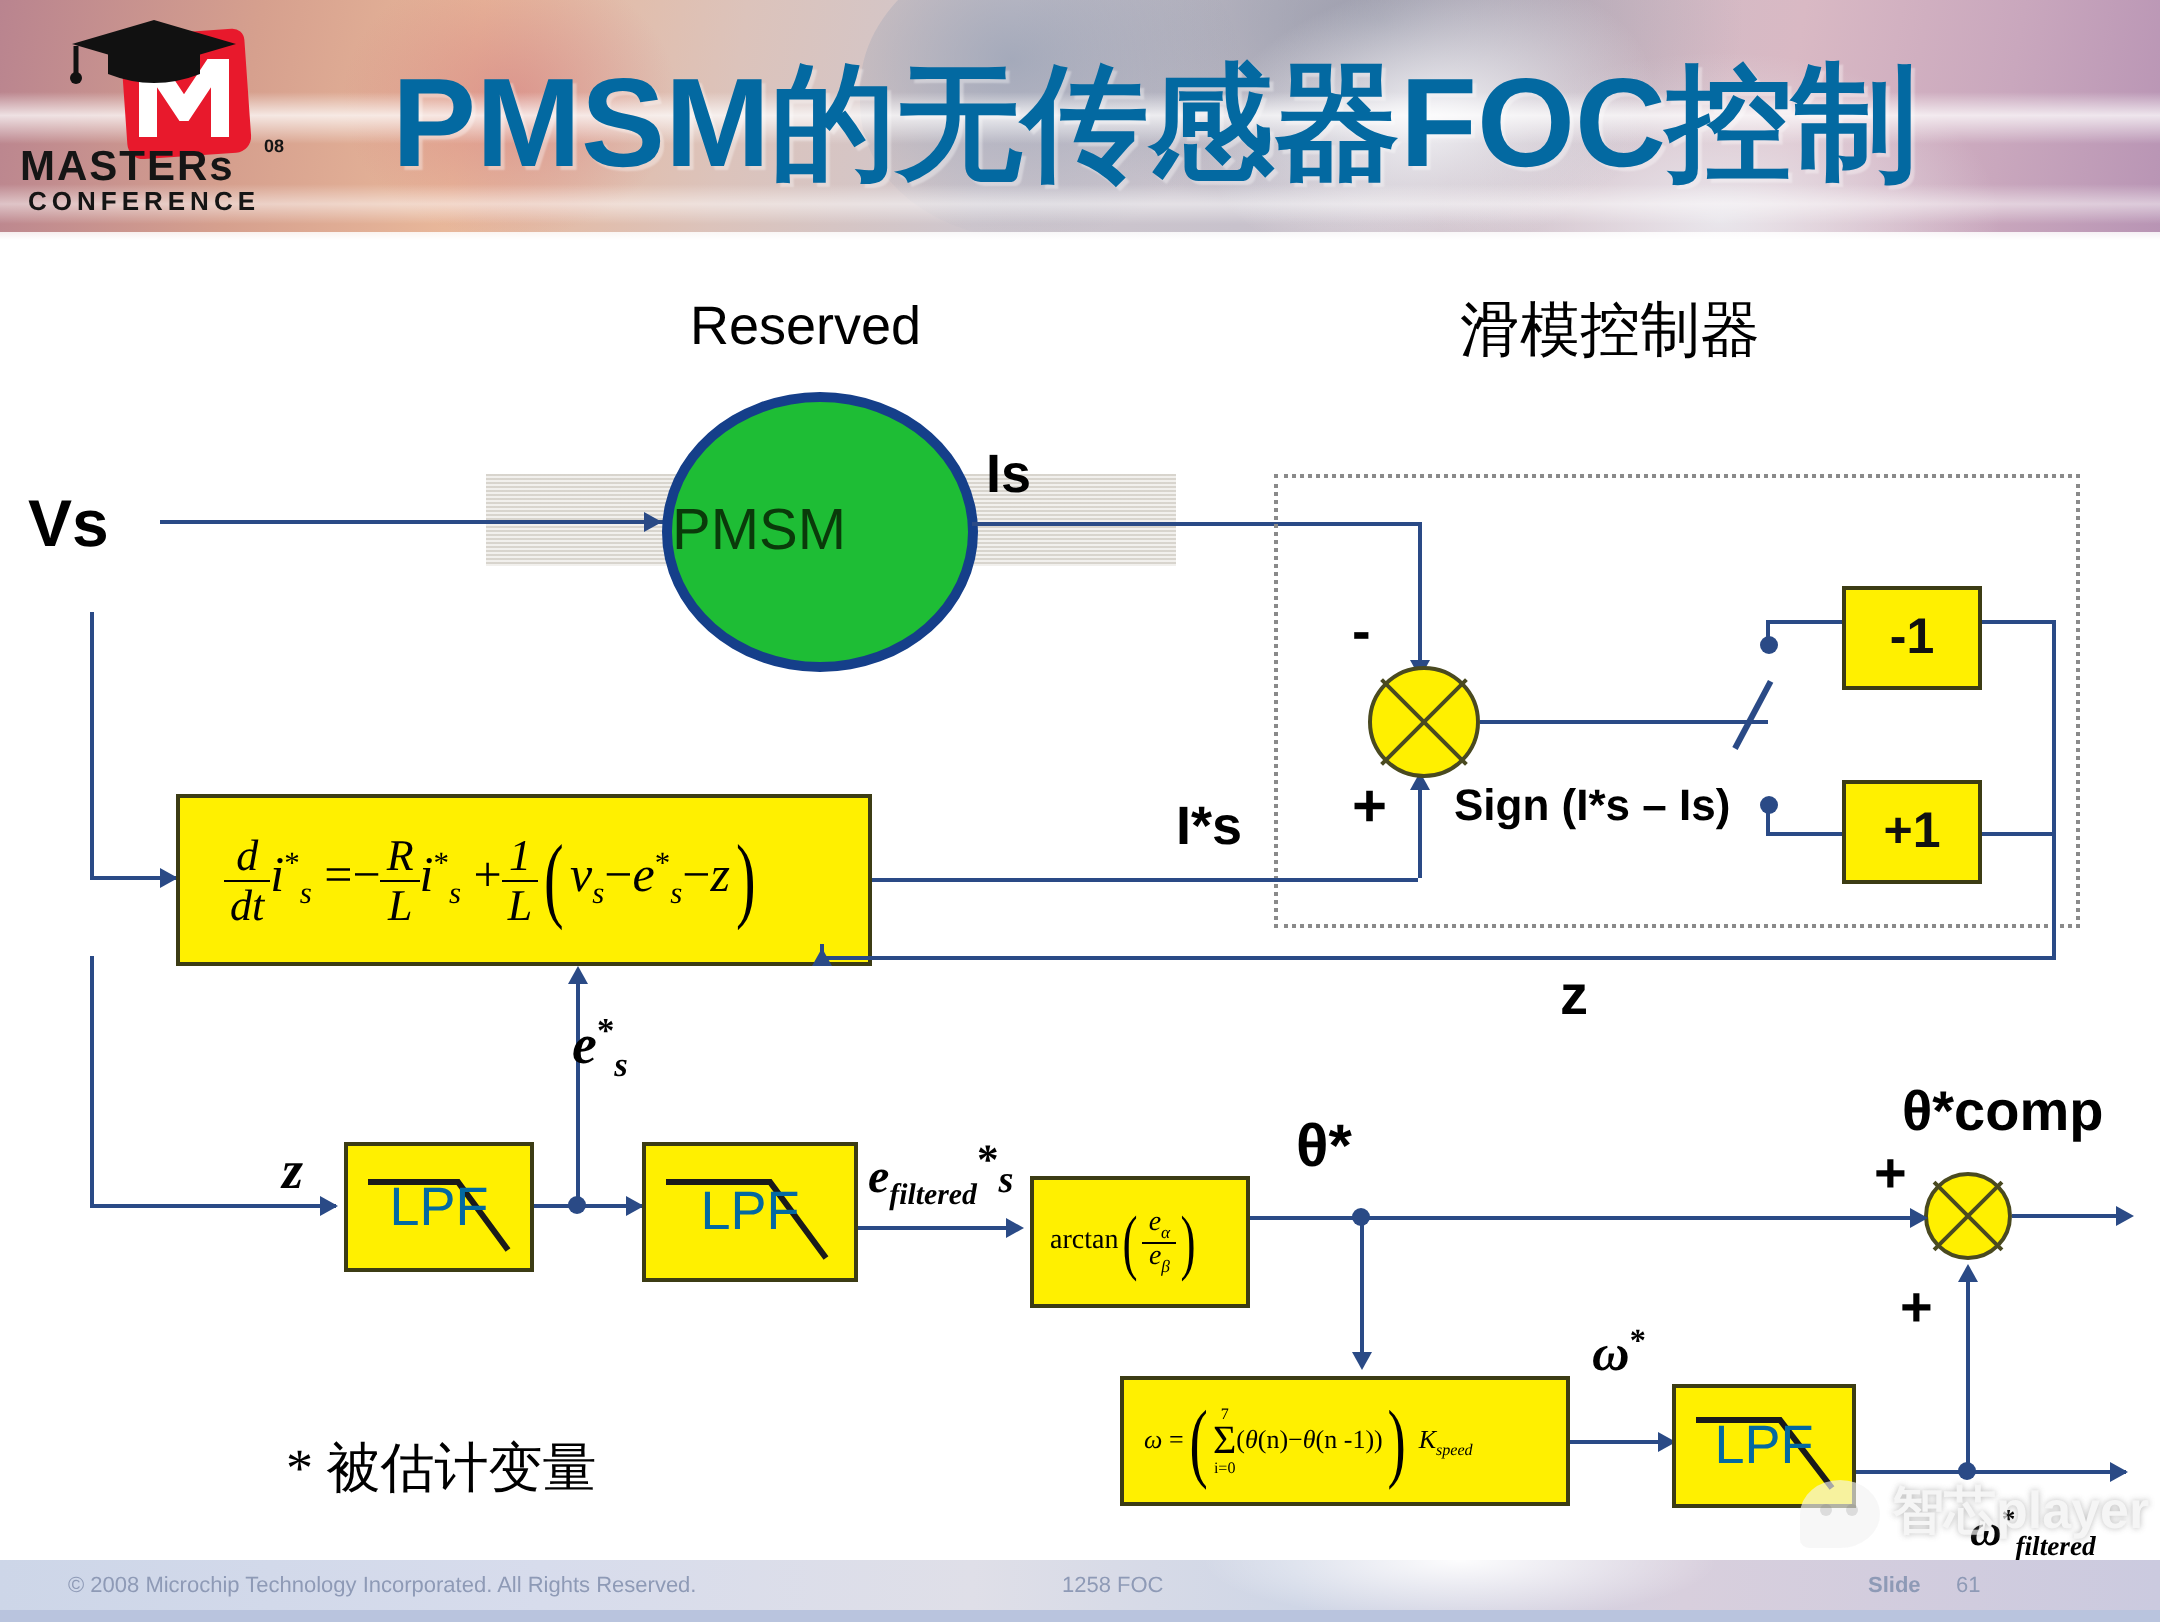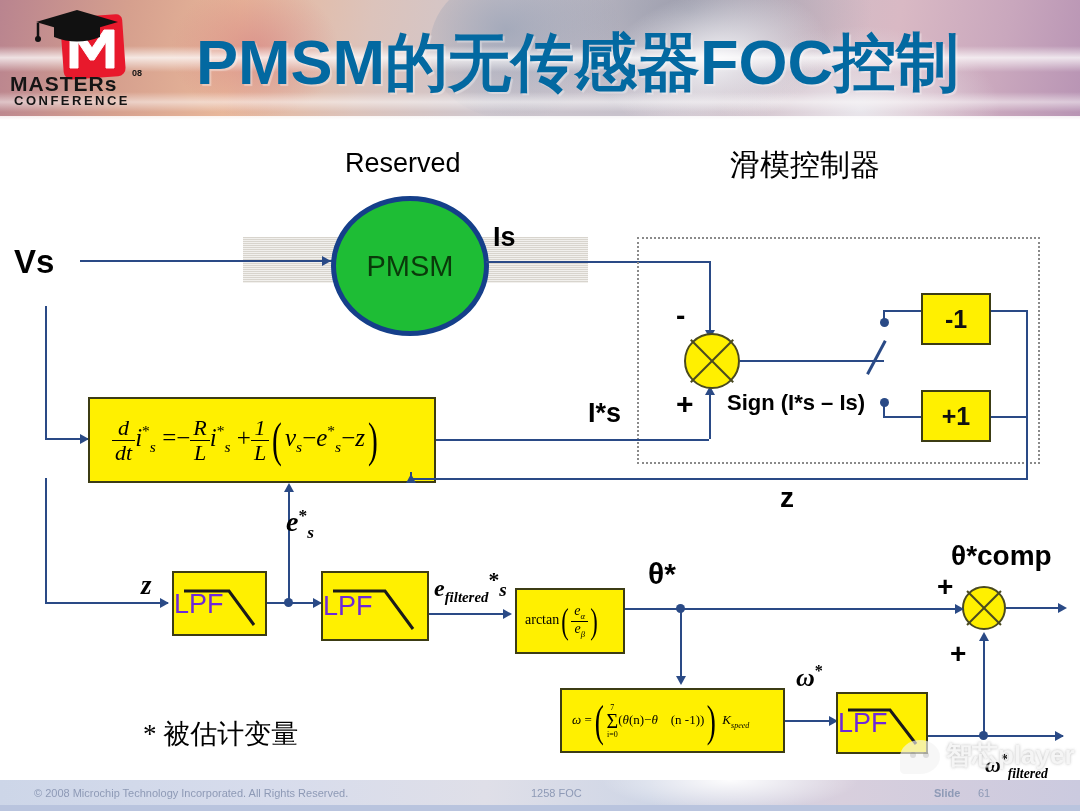--- a/index.html
+++ b/index.html
@@ -60,29 +60,29 @@
   .sum{position:absolute;width:56px;height:56px;border-radius:50%;background:#FFF000;border:2px solid #4a4a20;box-sizing:border-box;}
   .sum.sm{width:44px;height:44px;}
   .sum .x1,.sum .x2{position:absolute;left:50%;top:-4px;width:2px;height:calc(100% + 8px);background:#4a4a20;}
   .sum .x1{transform:translateX(-1px) rotate(45deg);}
   .sum .x2{transform:translateX(-1px) rotate(-45deg);}
 
   .dashbox{position:absolute;border:2px dotted #8a8a8a;box-sizing:border-box;}
 
   .greenC{position:absolute;border-radius:50%;background:#1ebd35;border:5px solid #153f8a;box-sizing:border-box;}
   .greenC span{position:absolute;left:0;right:0;top:50%;transform:translateY(-50%);
-    text-align:center;font-size:29px;color:#0a3a0a;font-weight:500;}
+    font-size:29px;color:#0a3a0a;font-weight:500;}
 
   .hbar{position:absolute;background:rgba(205,200,190,.55);
     background-image:repeating-linear-gradient(0deg,rgba(255,255,255,.5) 0 1px,rgba(180,175,165,.25) 1px 2px);}
 
   
   .lpf{position:absolute;}
-  .lpf .txt{position:absolute;left:0;right:0;top:50%;transform:translateY(-50%);text-align:left;
-    font-size:27px;color:#6d28d9;font-family:"Liberation Sans",sans-serif;}
+  .lpf .txt{position:absolute;left:0;right:0;top:50%;transform:translateY(-50%);text-align:center;
+    font-size:27px;color:#0369a1;font-family:"Liberation Sans",sans-serif;}
   .lpf svg{position:absolute;left:0;top:0;}
 
   
   .mth{font-family:"Liberation Serif",serif;font-style:italic;}
   .frac{display:inline-block;vertical-align:middle;text-align:center;line-height:1.05;}
   .frac .num{display:block;border-bottom:1.6px solid #000;padding:0 3px;}
   .frac .den{display:block;padding:0 3px;}
   .sup{font-size:.62em;vertical-align:super;font-style:normal;}
   .sub{font-size:.62em;vertical-align:sub;}
   .paren{display:inline-block;font-size:1.9em;font-style:normal;vertical-align:middle;
@@ -283,21 +283,21 @@
   <div class="wire vw" style="left:680px;top:608px;height:74px;"></div>
   <div class="arrow ar-d" style="left:676px;top:676px;"></div>
 
   <div class="ybox" style="left:560px;top:688px;width:225px;height:65px;">
     <div class="mth" style="position:absolute;left:10px;top:50%;transform:translateY(-50%);font-size:13px;white-space:nowrap;">
       <span>ω</span>
       <span style="font-style:normal;">=</span><span class="paren" style="font-size:3.4em;">(</span><span style="display:inline-block;text-align:center;vertical-align:middle;line-height:1;font-size:8px;font-style:normal;">
         <span style="display:block;">7</span>
         <span style="display:block;font-size:20px;line-height:.95;">Σ</span>
         <span style="display:block;">i=0</span>
-      </span><span style="font-style:normal;">(</span><span>θ</span><span style="font-style:normal;">(n)</span><span style="font-style:normal;">−</span><span>θ</span><span style="font-style:normal;padding-left:13px;">(n -1))</span><span class="paren" style="font-size:3.4em;">)</span>&nbsp;<span>K</span><span class="sub">speed</span>
+      </span><span style="font-style:normal;">(</span><span>θ</span><span style="font-style:normal;">(n)</span><span style="font-style:normal;">−</span><span>θ</span><span style="font-style:normal;">(n -1))</span><span class="paren" style="font-size:3.4em;">)</span>&nbsp;<span>K</span><span class="sub">speed</span>
     </div>
   </div>
 
   <div class="wire hw" style="left:785px;top:720px;width:52px;"></div>
   <div class="arrow ar-r" style="left:829px;top:716px;"></div>
   <div class="lbl mth bold" style="left:796px;top:662px;font-size:26px;">
     <span>ω</span><span class="sup">*</span>
   </div>
 
   <div class="ybox lpf" style="left:836px;top:692px;width:92px;height:62px;">

